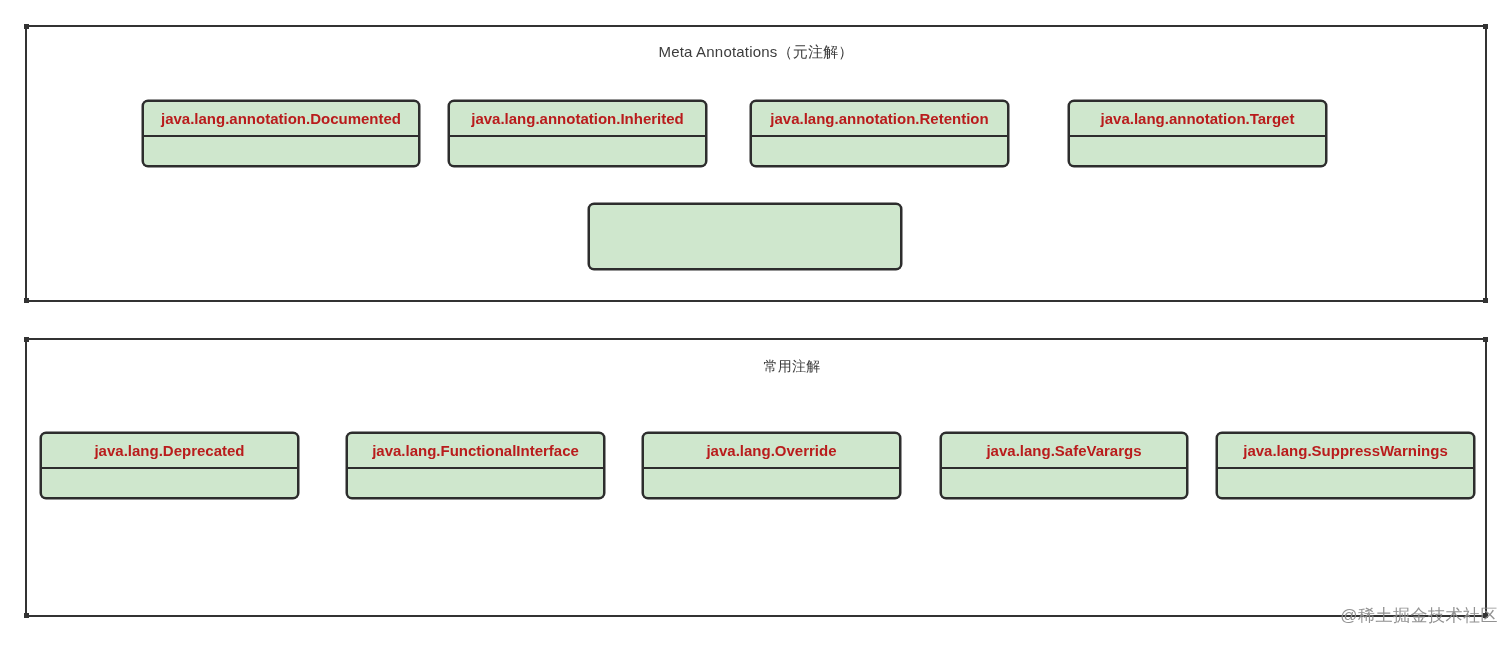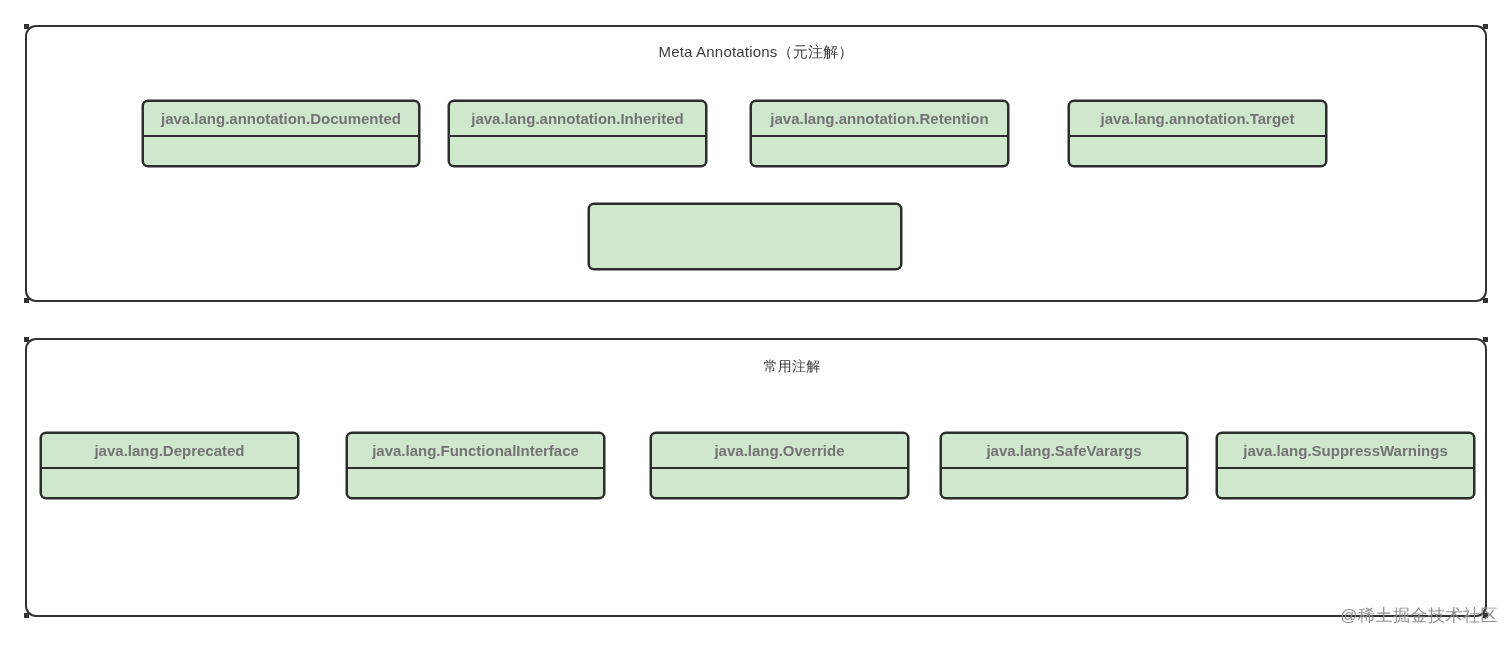--- a/index.html
+++ b/index.html
@@ -14,21 +14,21 @@
     height: 646px;
     background: #ffffff;
     overflow: hidden;
   }
   .panel {
     position: absolute;
     left: 25px;
     width: 1458px;
     background: #ffffff;
     border: 2px solid #333333;
-    border-radius: 11px;
+    border-radius: 3px;
     box-sizing: content-box;
   }
   #panel-meta   { top: 25px;  height: 273px; }
   #panel-common { top: 338px; height: 275px; }
 
   .panel-title {
     position: absolute;
     left: 0;
     width: 100%;
     text-align: center;
@@ -64,21 +64,21 @@
   }
   .uml-box-head {
     height: 33px;
     flex: 0 0 33px;
     border-bottom: 2px solid #2d2d2d;
     display: flex;
     align-items: center;
     justify-content: center;
     font-weight: bold;
     font-size: 15px;
-    color: #737373;
+    color: #b91c1c;
     white-space: nowrap;
   }
   .uml-box-body { flex: 1 1 auto; }
 
   .watermark {
     position: absolute;
     right: 14px;
     top: 604px;
     font-size: 17px;
     color: rgba(140, 140, 140, 0.95);
@@ -128,21 +128,21 @@
     <div class="panel-title">常用注解</div>
     <div>
         <div class="uml-box" style="left: 13px; top: 92px; width: 259px;">
           <div class="uml-box-head">java.lang.Deprecated</div>
           <div class="uml-box-body"></div>
         </div>
         <div class="uml-box" style="left: 319px; top: 92px; width: 259px;">
           <div class="uml-box-head">java.lang.FunctionalInterface</div>
           <div class="uml-box-body"></div>
         </div>
-        <div class="uml-box" style="left: 615px; top: 92px; width: 259px; margin-left: 8px;">
+        <div class="uml-box" style="left: 615px; top: 92px; width: 259px;">
           <div class="uml-box-head">java.lang.Override</div>
           <div class="uml-box-body"></div>
         </div>
         <div class="uml-box" style="left: 913px; top: 92px; width: 248px;">
           <div class="uml-box-head">java.lang.SafeVarargs</div>
           <div class="uml-box-body"></div>
         </div>
         <div class="uml-box" style="left: 1189px; top: 92px; width: 259px;">
           <div class="uml-box-head">java.lang.SuppressWarnings</div>
           <div class="uml-box-body"></div>

